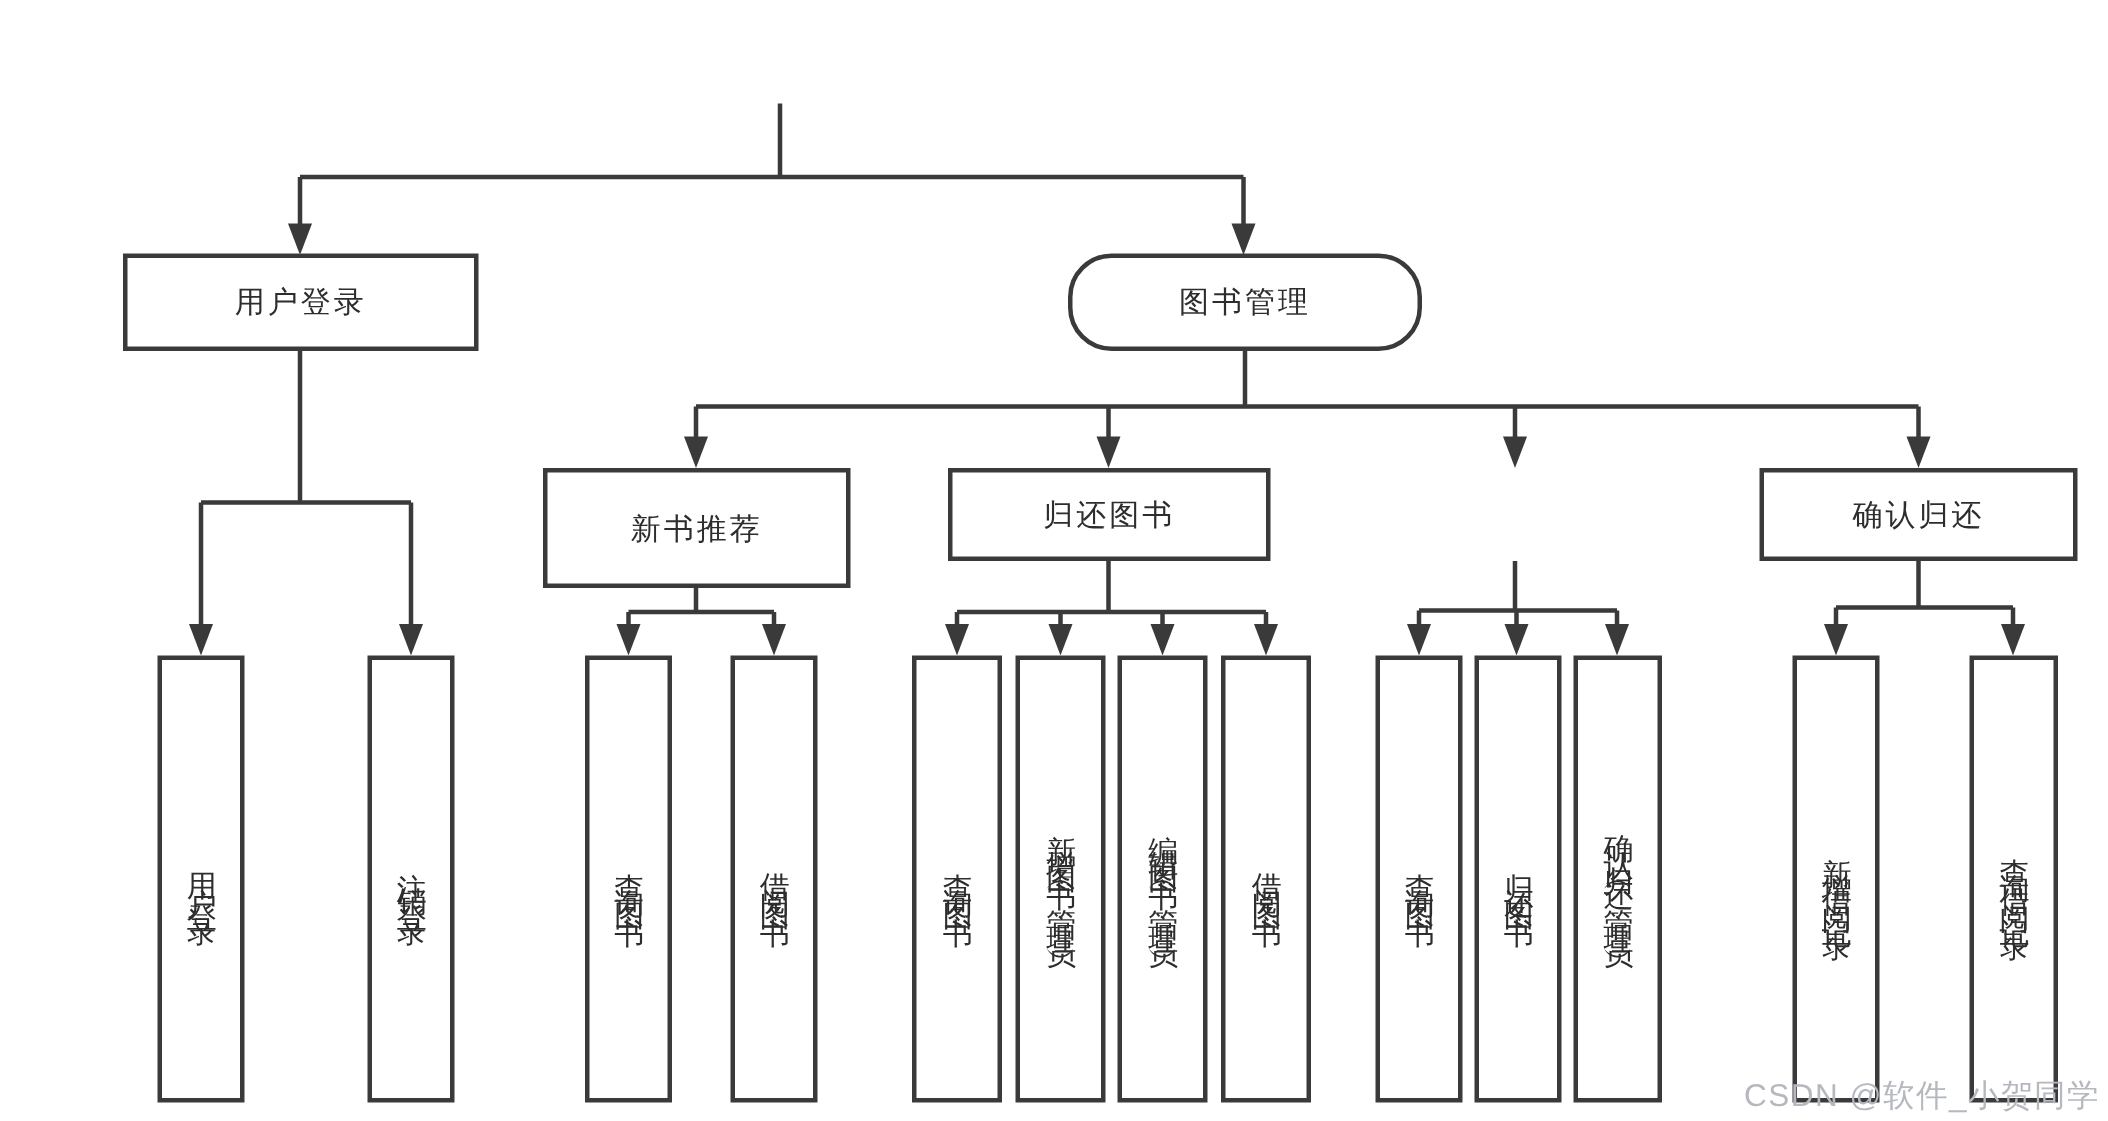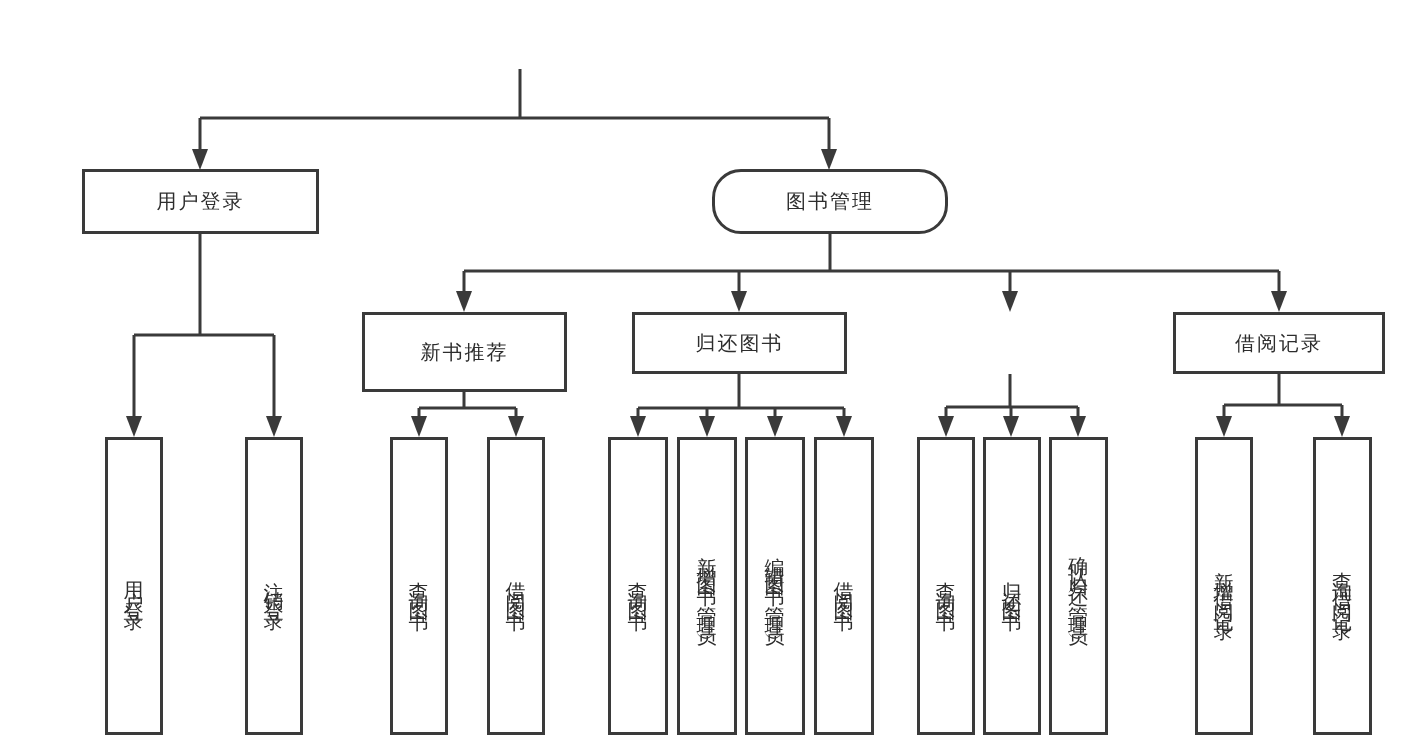--- a/index.html
+++ b/index.html
@@ -105,21 +105,21 @@
     <span class="hlabel">图书管理</span>
   </div>
 
   <div class="box" style="left:362px;top:312px;width:205px;height:80px;">
     <span class="hlabel">新书推荐</span>
   </div>
   <div class="box" style="left:632px;top:312px;width:215px;height:62px;">
     <span class="hlabel">归还图书</span>
   </div>
   <div class="box" style="left:1173px;top:312px;width:212px;height:62px;">
-    <span class="hlabel">借阅记录</span>
+    <span class="hlabel">确认归还</span>
   </div>
 
   <div class="box" style="left:105px;top:437px;width:58px;height:298px;">
     <span class="vlabel">用户登录</span>
   </div>
   <div class="box" style="left:245px;top:437px;width:58px;height:298px;">
     <span class="vlabel">注销登录</span>
   </div>
 
   <div class="box" style="left:390px;top:437px;width:58px;height:298px;">
@@ -152,13 +152,14 @@
     <span class="vlabel">确认归还（管理员）</span>
   </div>
 
   <div class="box" style="left:1195px;top:437px;width:58px;height:298px;">
     <span class="vlabel">新增借阅记录</span>
   </div>
   <div class="box" style="left:1313px;top:437px;width:59px;height:298px;">
     <span class="vlabel">查询借阅记录</span>
   </div>
 
+  <span class="watermark">CSDN @软件_小贺同学</span>
 </div>
 
 </body></html>

